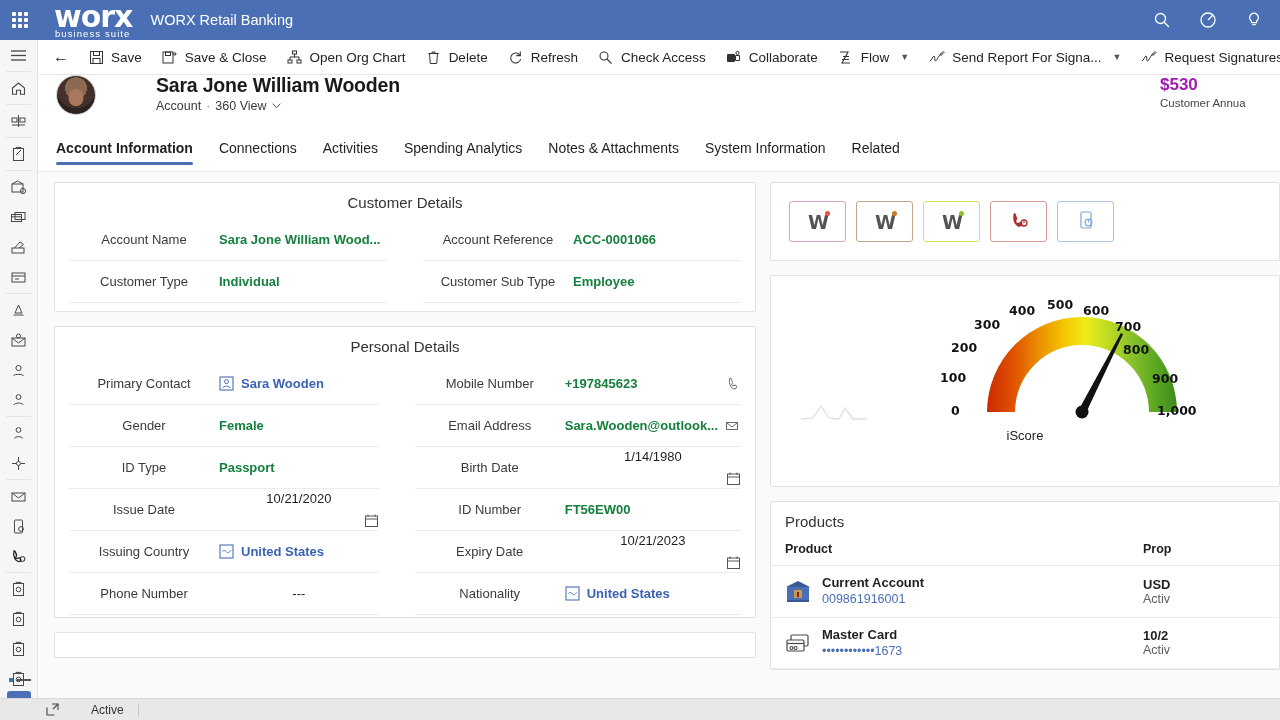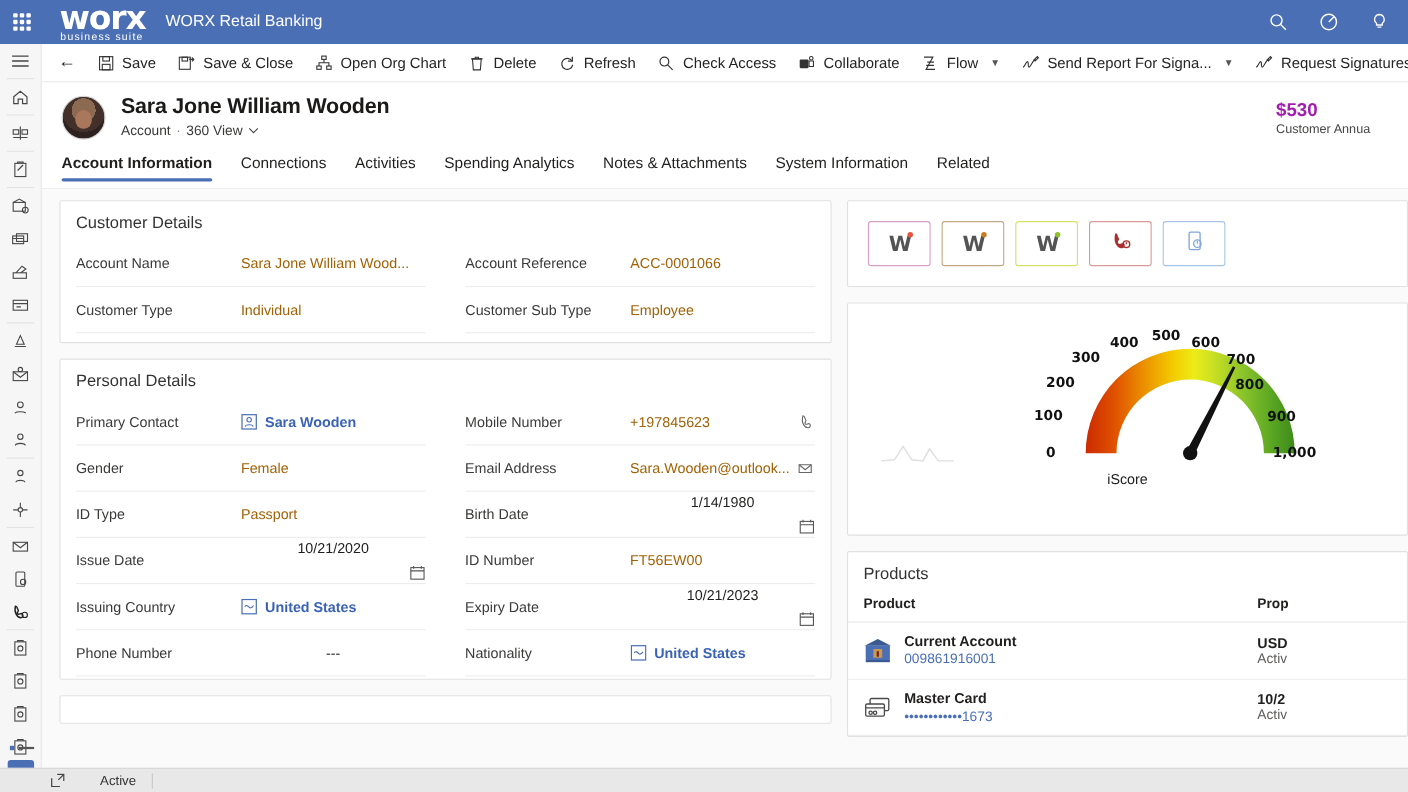--- a/index.html
+++ b/index.html
@@ -60,21 +60,21 @@
     display: flex; align-items: center; gap: 7px;
     padding: 0 10px; height: 32px; cursor: pointer;
   }
   .cmd .glyph { display: flex; align-items: center; justify-content: center; width: 16px; height: 16px; color: #333; }
   .cmd .chev { font-size: 9px; color: #555; margin-left: 4px; }
   #back-btn { width: 34px; justify-content: center; font-size: 16px; }
 
   
   #rec-header {
     position: absolute; left: 38px; top: 75px; right: 0; height: 63px;
-    background: #fff; display: flex; align-items: center; padding-left: 18px;
+    background: #fff; display: flex; padding-left: 18px; gap: 46px;
   }
   #avatar {
     width: 40px; height: 40px; border-radius: 50%;
     background: radial-gradient(circle at 50% 32%, #8c6a52 0 34%, #43302a 34% 62%, #2e2220 62% 100%);
     border: 1px solid #d0d0d0; overflow: hidden; position: relative; flex: none;
   }
   #avatar::after {
     content:""; position:absolute; left:50%; top:34%; width:15px; height:17px;
     transform: translateX(-50%); border-radius: 50% 50% 45% 45%;
     background: #a9775c;
@@ -102,40 +102,40 @@
     content: ""; position: absolute; left: 0; right: 13px; bottom: 0;
     height: 3px; background: #4a6fb5; border-radius: 2px;
   }
   .tab:first-child.active::after { left: 0; right: 13px; }
 
   
   #body {
     position: absolute; left: 38px; top: 172px; right: 0; bottom: 22px;
     background: #fafafa; overflow: hidden; display: flex;
   }
-  #col-left { width: 718px; flex: none; padding: 10px 0 0 16px; }
+  #col-left { width: 718px; flex: none; padding: 10px 0 0 16px; text-align: center; }
   #col-right { flex: 1; padding: 10px 0 0 14px; }
 
   .card {
     background: #fff; border: 1px solid #e1e1e1; border-radius: 2px;
     margin-bottom: 14px;
   }
   .card-title { font-size: 15px; color: #333; padding: 11px 14px 8px 14px; }
 
   .grid2 { display: flex; padding: 0 14px 8px 14px; }
   .gcol { flex: 1; }
   .gcol:first-child { padding-right: 18px; }
   .gcol:last-child { padding-left: 18px; }
   .frow {
     display: flex; align-items: center; min-height: 42px;
     border-bottom: 1px solid #ededed; font-size: 13px;
   }
   .frow:last-child { border-bottom: 1px solid #ededed; }
   .flabel { width: 150px; flex: none; color: #3b3a39; font-weight: 400; }
-  .fvalue { flex: 1; color: #a16207; font-weight: 400; display: flex; align-items: center; gap: 7px; }
+  .fvalue { flex: 1; color: #15803d; font-weight: 700; display: flex; align-items: center; gap: 7px; }
   .fvalue.muted { font-weight: 400; color: #201f1e; flex-direction: column; }
   .fvalue.link { color: #3a62b5; font-weight: 600; }
   .fvalue .rowico { margin-left: auto; color: #666; display: flex; align-items: center; }
   .lnkico { width: 15px; height: 15px; flex: none; }
 
   
   #personal-card .grid2 { padding-bottom: 2px; }
 
   
   #quick-actions { display: flex; gap: 10px; padding: 18px 0 18px 18px; align-items: center; }

